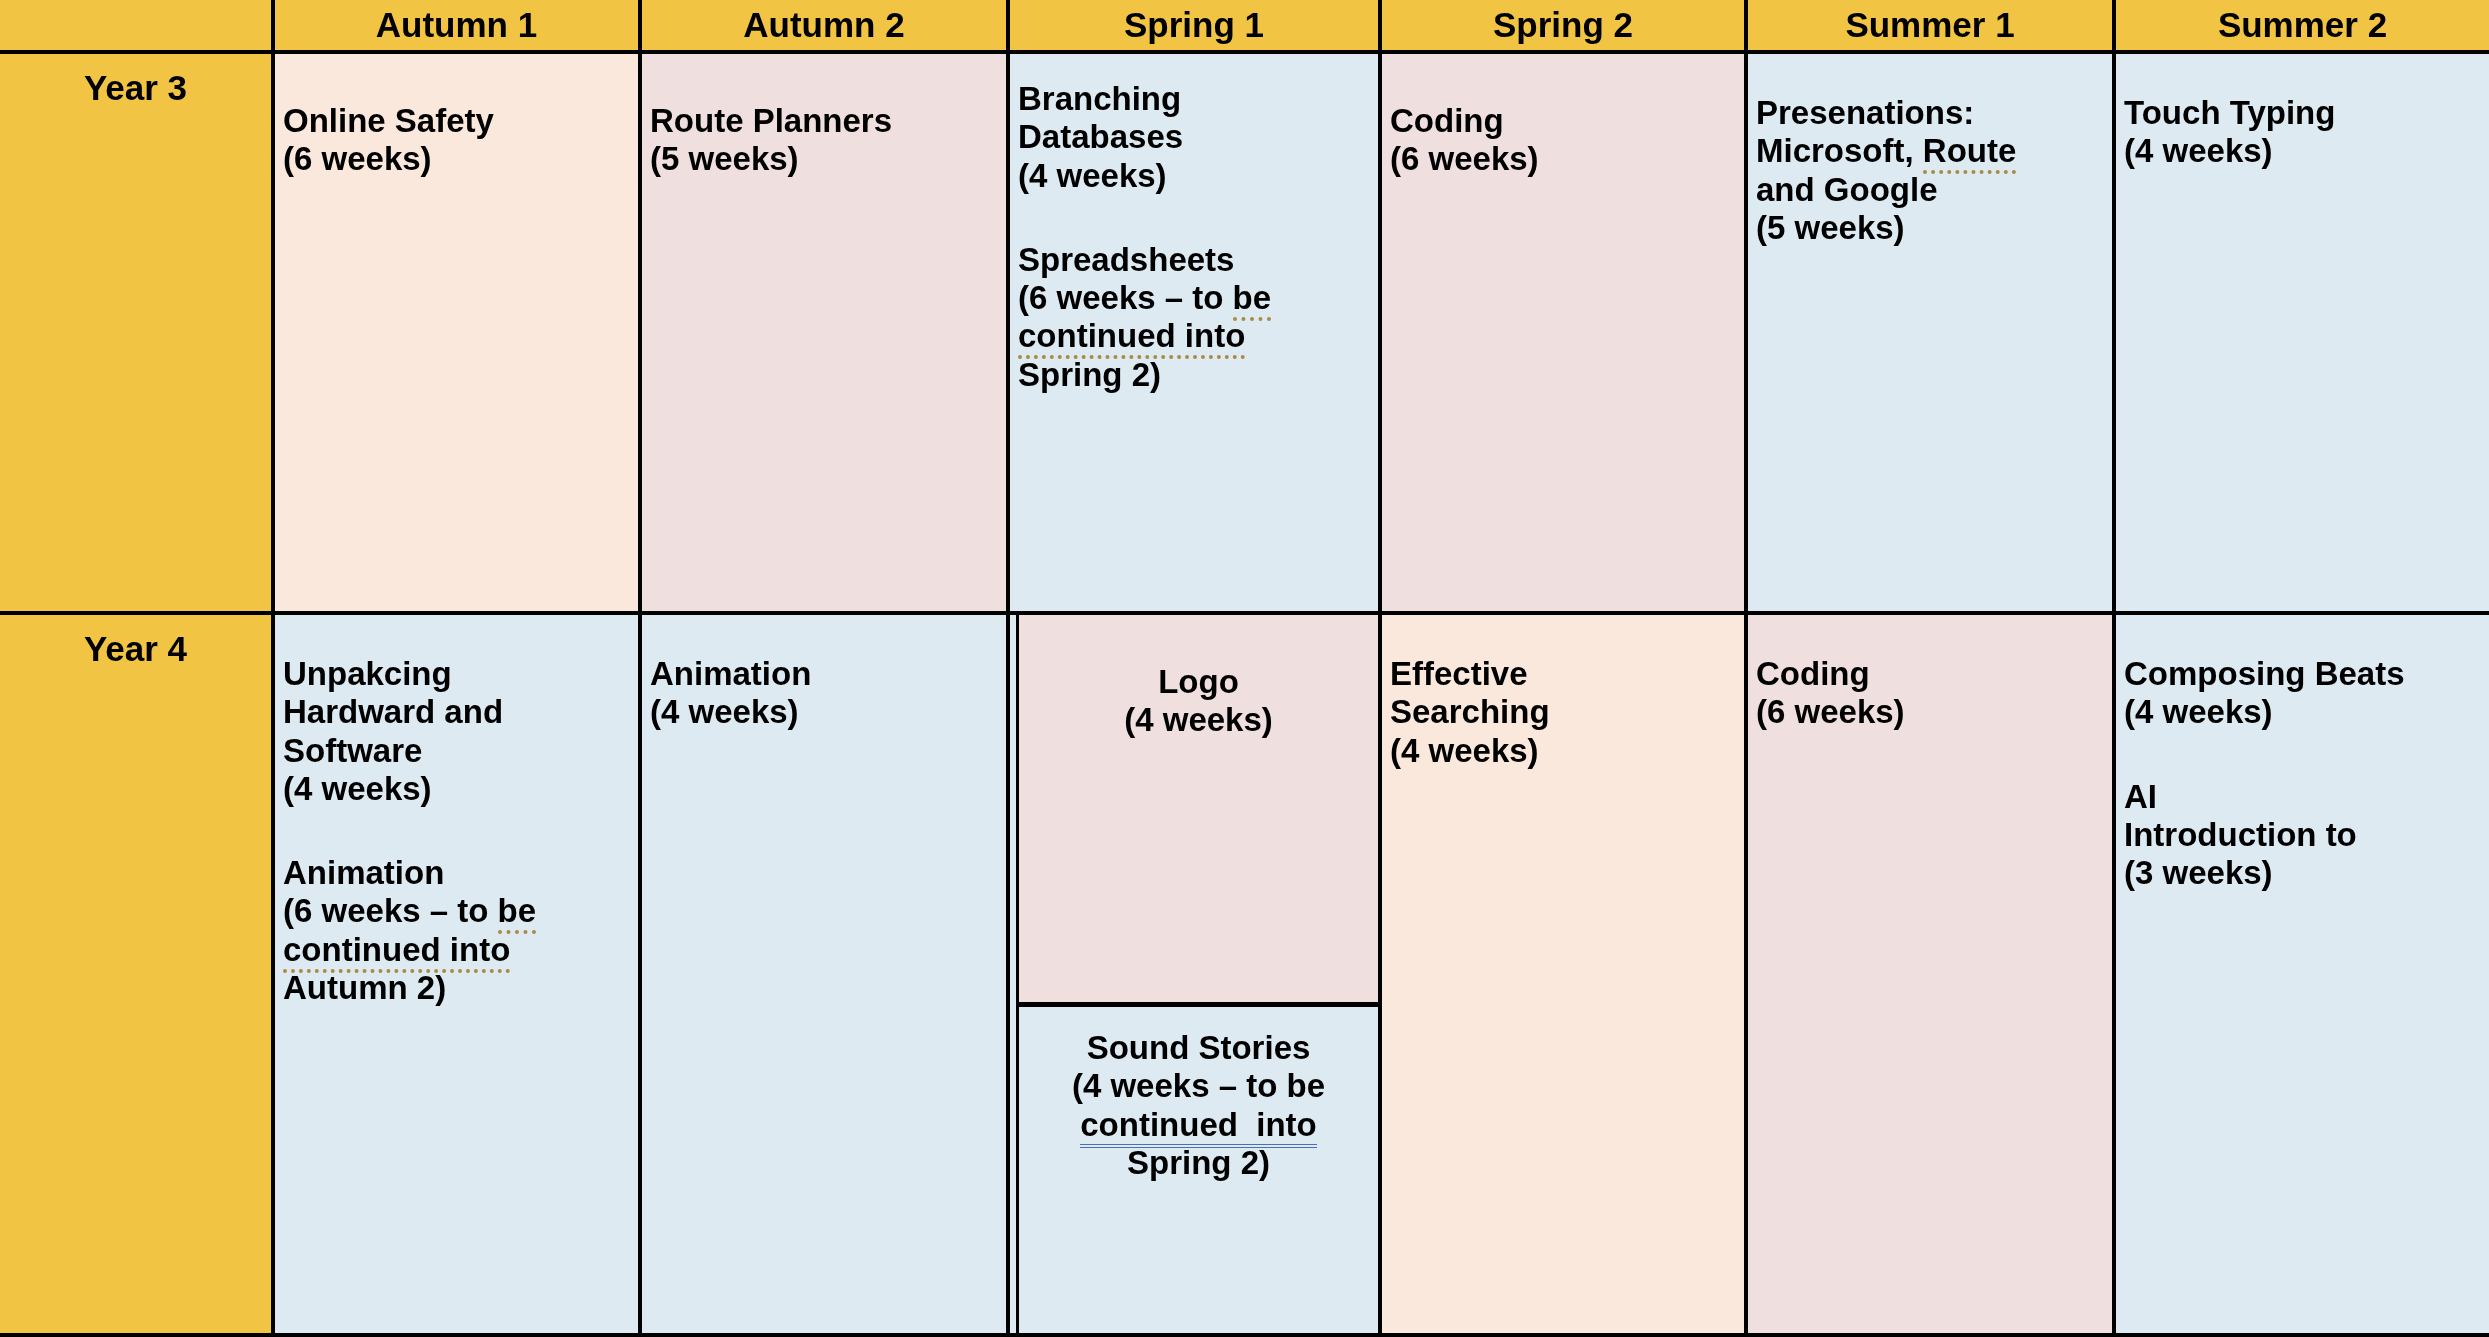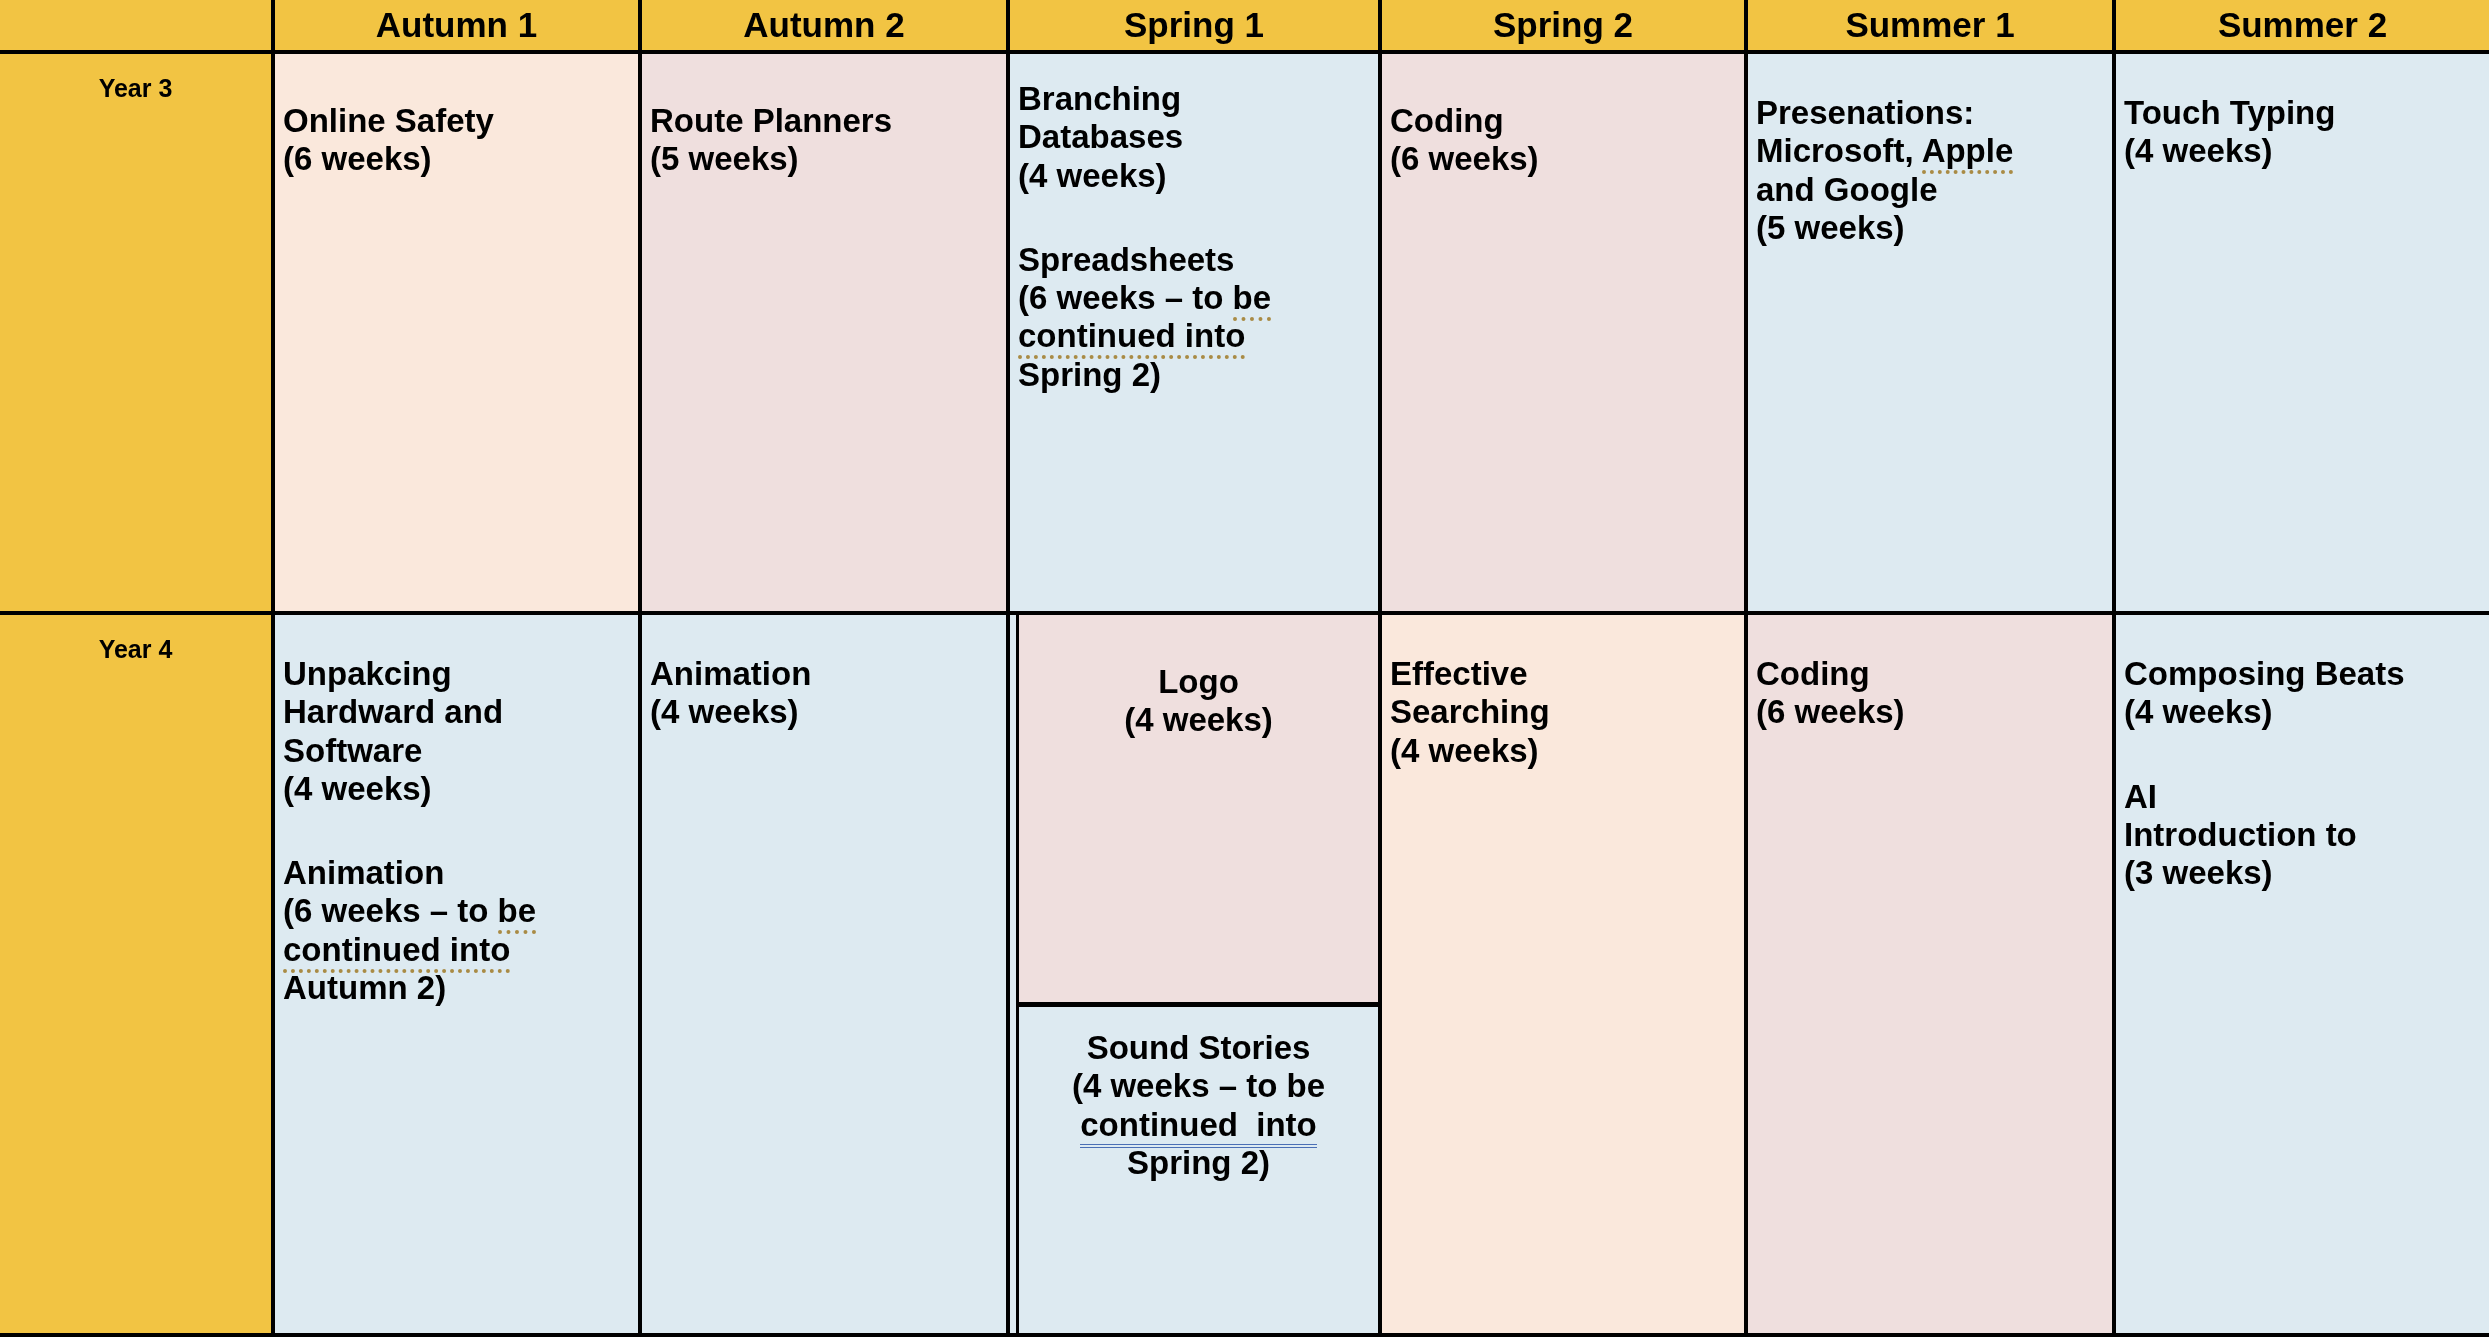--- a/index.html
+++ b/index.html
@@ -48,22 +48,22 @@
     padding: 0 6px;
   }
   .hdr.corner { }
 
   
   .yearcell {
     background: #F2C443;
     display: flex;
     align-items: flex-start;
     justify-content: center;
-    font-size: 25px;
-    padding-top: 20px;
+    font-size: 35px;
+    padding-top: 14px;
   }
 
   
   .topic {
     display: flex;
     flex-direction: column;
     align-items: center;
     justify-content: flex-start;
   }
   .topic .pad-top-lg { height: 38px; }
@@ -180,21 +180,21 @@
     <div class="block">
       <span class="line">Coding</span>
       <span class="line">(6 weeks)</span>
     </div>
   </div>
 
   <div class="cell topic bg-blue">
     <div class="pad-top-md"></div>
     <div class="block">
       <span class="line">Presenations:</span>
-      <span class="line">Microsoft, <span class="mk-dotted">Apple</span></span>
+      <span class="line">Microsoft, <span class="mk-dotted">Route</span></span>
       <span class="line">and Google</span>
       <span class="line">(5 weeks)</span>
     </div>
   </div>
 
   <div class="cell topic bg-blue no-right">
     <div class="pad-top-md"></div>
     <div class="block">
       <span class="line">Touch Typing</span>
       <span class="line">(4 weeks)</span>

